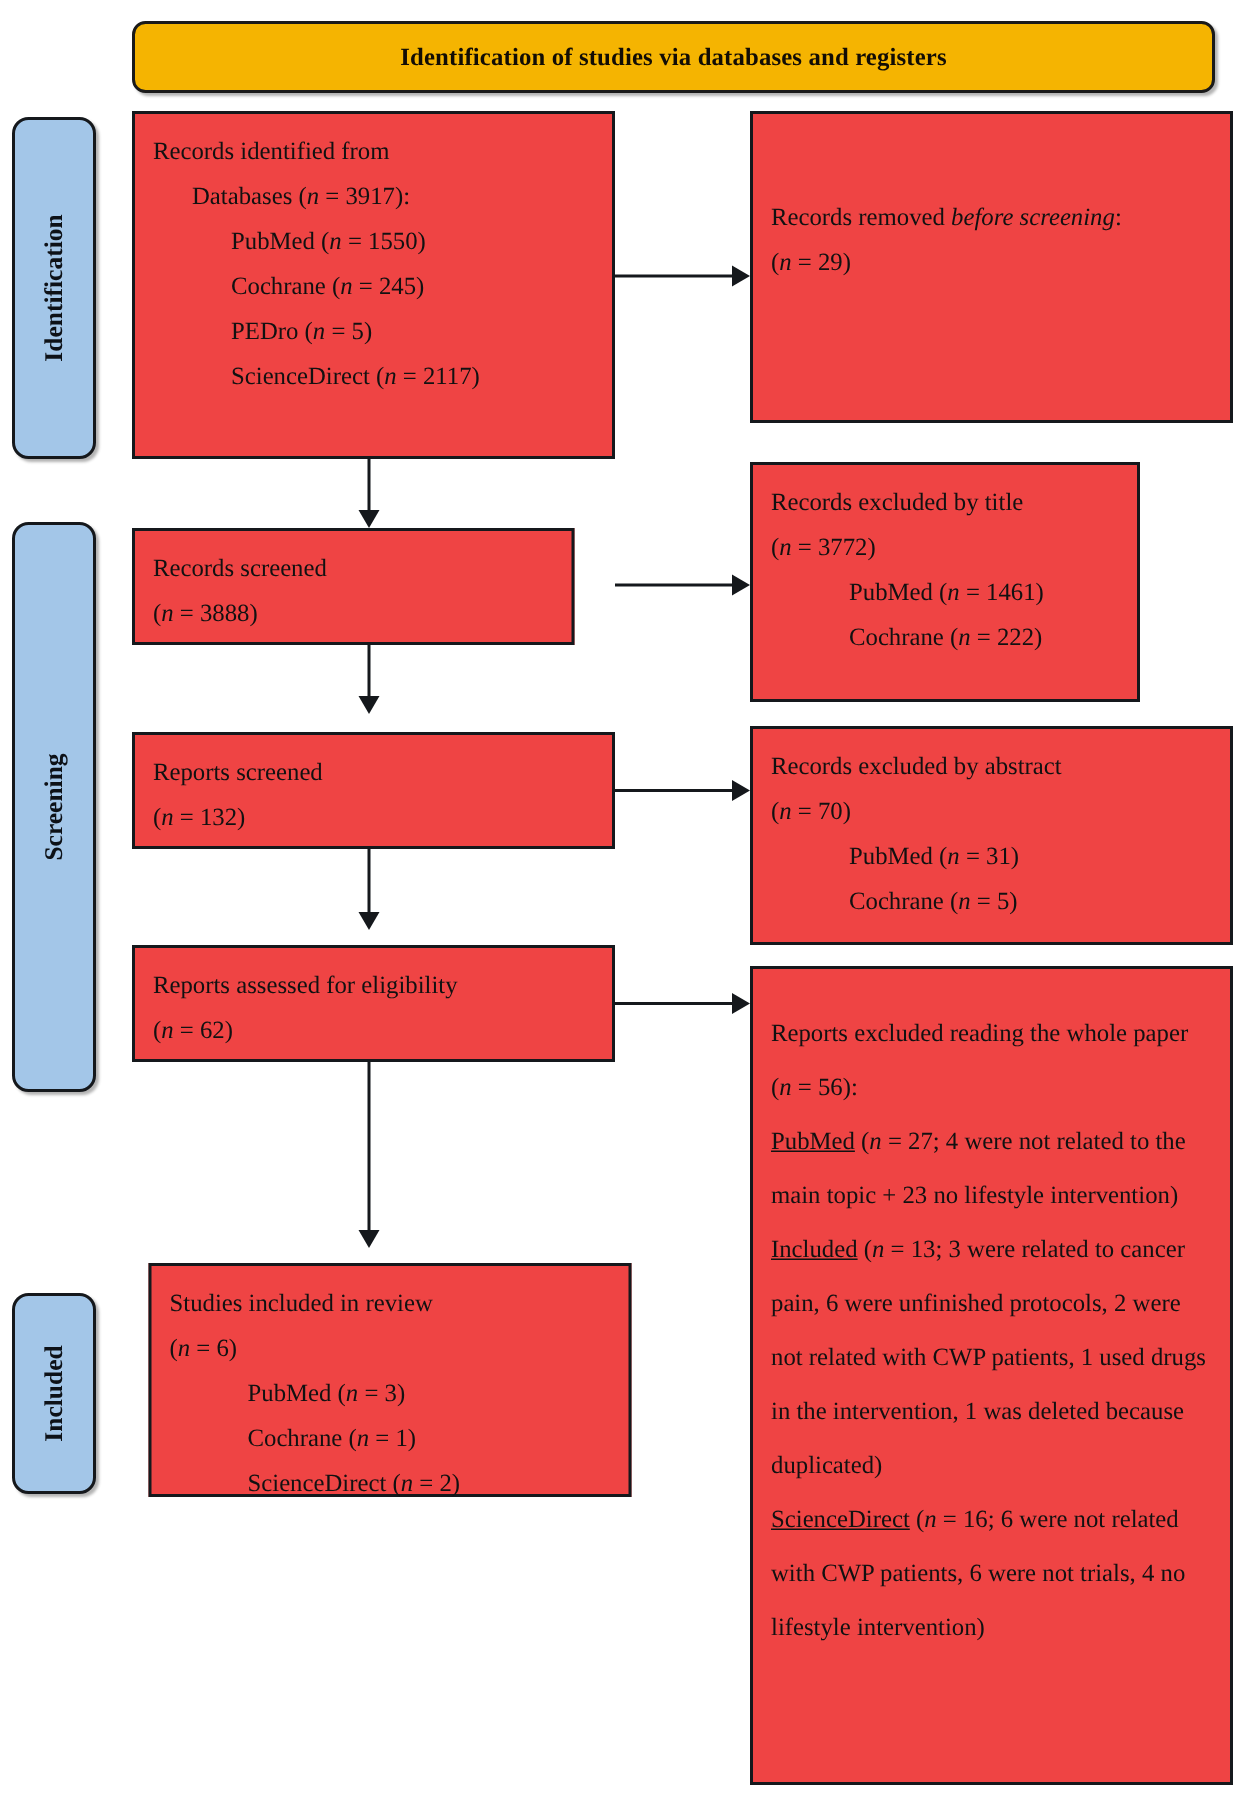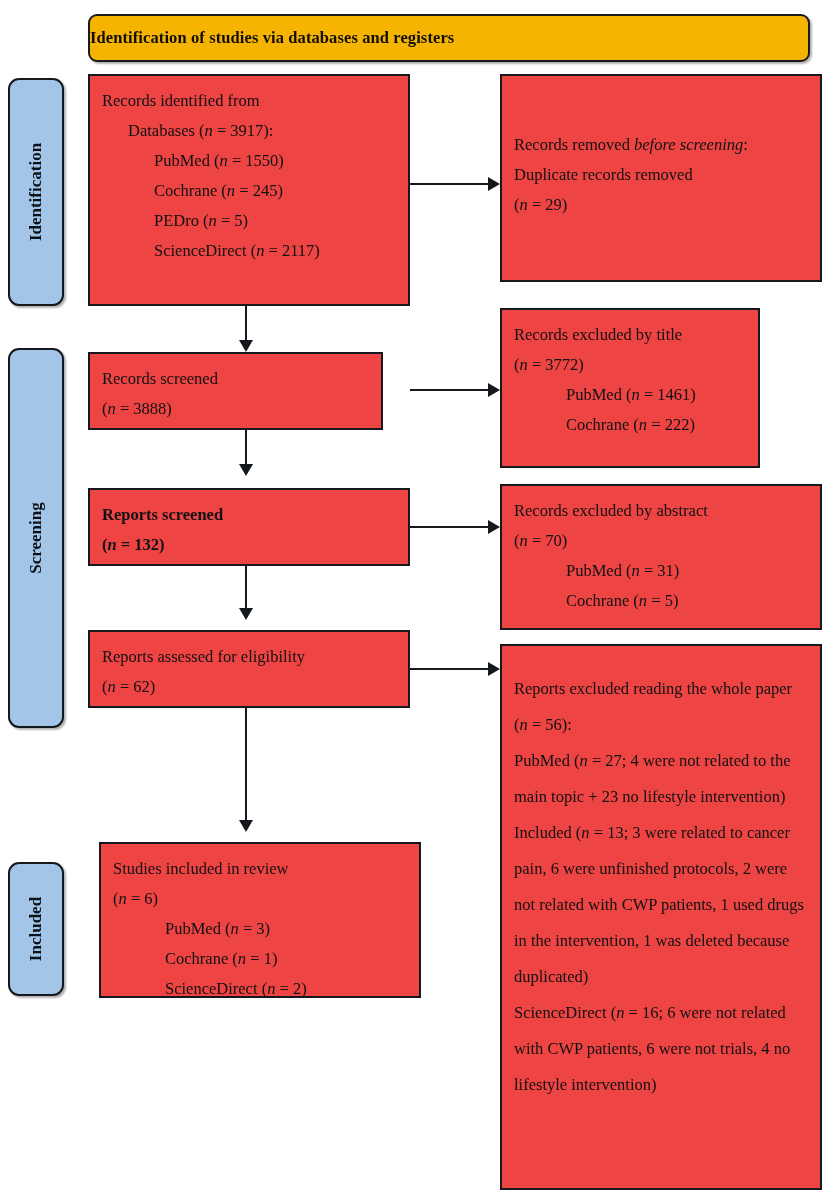--- a/index.html
+++ b/index.html
@@ -27,21 +27,21 @@
     left: 88px;
     top: 14px;
     width: 722px;
     height: 48px;
     background: #F5B401;
     border: 2px solid #1a1a1a;
     border-radius: 9px;
     box-sizing: border-box;
     display: flex;
     align-items: center;
-    justify-content: flex-start;
+    justify-content: center;
     box-shadow: 2px 2px 2px rgba(0,0,0,0.30);
   }
   .header-banner .banner-text {
     font-family: "Liberation Serif", "DejaVu Serif", serif;
     font-weight: bold;
     font-size: 16.5px;
     letter-spacing: 0.1px;
     color: #120d05;
     text-align: center;
     white-space: nowrap;
@@ -87,26 +87,26 @@
     line-height: 30px;
     white-space: nowrap;
     color: #111111;
   }
   .flow-box .line.wrap {
     white-space: normal;
   }
   .indent-1 { padding-left: 26px; }
   .indent-2 { padding-left: 52px; }
   i, .ital { font-style: italic; }
-  .uline { }
+  .uline { text-decoration: underline; }
 
   
   #box-identified       { left: 88px;  top: 74px;  width: 322px; height: 232px; }
   #box-records-screened { left: 88px;  top: 352px; width: 295px; height: 78px;  }
-  #box-reports-screened { left: 88px;  top: 488px; width: 322px; height: 78px; font-weight: bold;  }
+  #box-reports-screened { left: 88px;  top: 488px; width: 322px; height: 78px;  }
   #box-eligibility      { left: 88px;  top: 630px; width: 322px; height: 78px;  }
   #box-included         { left: 99px;  top: 842px; width: 322px; height: 156px; }
 
   
   #box-removed          { left: 500px; top: 74px;  width: 322px; height: 208px; }
   #box-excl-title       { left: 500px; top: 308px; width: 260px; height: 160px; }
   #box-excl-abstract    { left: 500px; top: 484px; width: 322px; height: 146px; }
   #box-excl-whole       { left: 500px; top: 644px; width: 322px; height: 546px; padding-top: 25px; }
 
   #box-excl-whole .line {
@@ -161,21 +161,20 @@
     <div class="line indent-1">Databases (<i>n</i> = 3917):</div>
     <div class="line indent-2">PubMed (<i>n</i> = 1550)</div>
     <div class="line indent-2">Cochrane (<i>n</i> = 245)</div>
     <div class="line indent-2">PEDro (<i>n</i> = 5)</div>
     <div class="line indent-2">ScienceDirect (<i>n</i> = 2117)</div>
   </div>
 
   <div class="flow-box" id="box-removed">
     <div style="height:44px"></div>
     <div class="line">Records removed <i>before screening</i>:</div>
-    <div class="line">Duplicate records removed</div>
     <div class="line">(<i>n</i> = 29)</div>
   </div>
 
   <div class="flow-box" id="box-records-screened">
     <div class="line">Records screened</div>
     <div class="line">(<i>n</i> = 3888)</div>
   </div>
 
   <div class="flow-box" id="box-excl-title">
     <div class="line">Records excluded by title</div>

